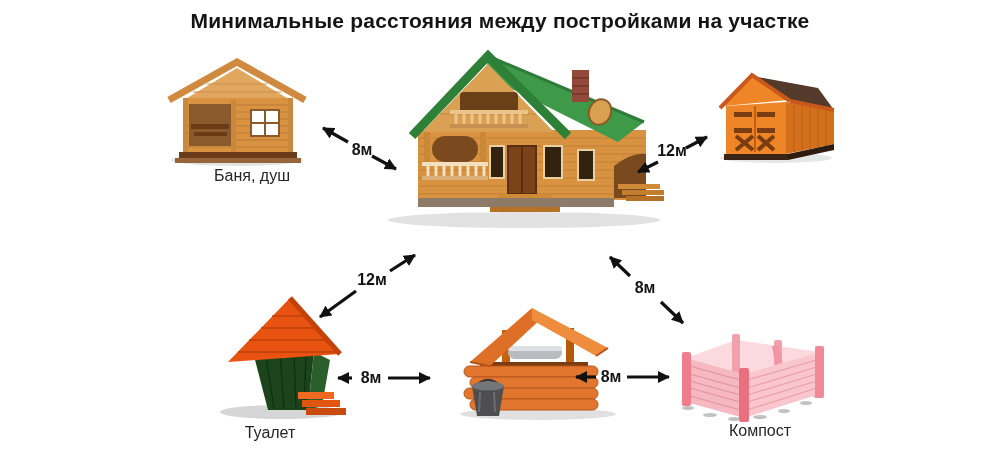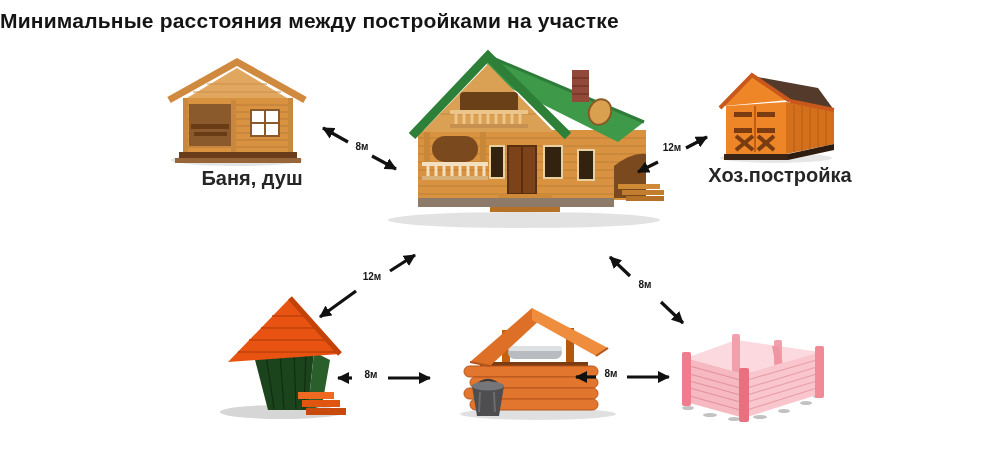--- a/index.html
+++ b/index.html
@@ -1,29 +1,29 @@
 <!DOCTYPE html>
 <html style="--title-text: #141414; --label-text: #262626; --arrow: #111111; --house-roof: #3e9a49; --wood: #d9923f; --shed-orange: #ee8628; --toilet-green: #1c441c; --toilet-roof: #e85312; --well-orange: #e2762e; --compost-pink: #f6b9c1;"><head>
 <meta charset="utf-8">
 <style>
   html,body { margin:0; padding:0; background:#ffffff; }
   .canvas {
     position:relative; width:1000px; height:450px; background:#fff;
     font-family:"Liberation Sans", sans-serif; overflow:hidden;
   }
   .title {
-    position:absolute; left:0; top:9px; width:1000px; text-align:left;
+    position:absolute; left:0; top:9px; width:1000px; text-align:center;
     font-size:21px; font-weight:700; color:var(--title-text,#141414); letter-spacing:.2px;
   }
   .blabel {
-    position:absolute; text-align:center; font-size:20px; font-weight:700;
+    position:absolute; text-align:center; font-size:16px; font-weight:400;
     color:var(--label-text,#262626); white-space:nowrap;
   }
   .dist {
-    position:absolute; width:56px; text-align:center; font-size:10px; font-weight:700;
+    position:absolute; width:56px; text-align:center; font-size:16px; font-weight:700;
     color:var(--title-text,#141414);
   }
   .bsvg { position:absolute; }
   .arrows { position:absolute; left:0; top:0; pointer-events:none; }
   .arrows line { stroke:var(--arrow,#111); stroke-width:3.2px; }
   .roof-green { fill:var(--house-roof,#3e9a49); }
   .wood { fill:var(--wood,#d9923f); }
   .shedface { fill:var(--shed-orange,#ee8628); }
   .toiletbody { fill:var(--toilet-green,#1c441c); }
   .toiletroof { fill:var(--toilet-roof,#e85312); }
@@ -160,21 +160,20 @@
         <line x1="41" y1="64" x2="24" y2="78"></line>
       <line x1="46" y1="64" x2="62" y2="78"></line>
         <line x1="62" y1="64" x2="46" y2="78"></line>
     </g>
     <line x1="43" y1="34" x2="43" y2="80" stroke="#c05e14" stroke-width="2"></line>
     <path d="M8,36 L40,3 L78,29" stroke="#c8581c" stroke-width="4" fill="none"></path>
     <line x1="78" y1="29" x2="122" y2="38" stroke="#c8581c" stroke-width="4"></line>
     <polygon points="12,82 76,82 76,88 12,88" fill="#3a2416"></polygon>
     <polygon points="76,82 122,72 122,78 76,88" fill="#2e1c10"></polygon>
   </svg>
-  <div class="blabel" style="left:690px;top:164px;width:180px">Хоз.постройка</div>
 
   <svg class="bsvg" style="left:212px;top:296px" width="152" height="126" viewBox="0 0 152 126">
     <ellipse cx="70" cy="116" rx="62" ry="7" fill="#d6d6d6"></ellipse>
     <polygon points="42,60 102,56 96,114 56,114" class="toiletbody"></polygon>
     <polygon points="102,56 118,64 110,110 96,114" fill="#2a5e2a"></polygon>
     <g stroke="#0f2e0f" stroke-width="1.2">
       <line x1="54" y1="59" x2="62" y2="113"></line>
         <line x1="68" y1="58" x2="72" y2="113"></line>
       <line x1="82" y1="57" x2="84" y2="113"></line>
         <line x1="94" y1="57" x2="92" y2="113"></line>
@@ -186,20 +185,21 @@
       <line x1="37" y1="44" x2="115" y2="44"></line>
         <line x1="26" y1="56" x2="126" y2="56"></line>
     </g>
     <line x1="78" y1="2" x2="128" y2="58" stroke="#c24208" stroke-width="5"></line>
     <g>
       <rect x="86" y="96" width="36" height="7" fill="#ef6a20"></rect>
       <rect x="90" y="104" width="38" height="7" fill="#e05510"></rect>
       <rect x="94" y="112" width="40" height="7" fill="#c84a0c"></rect>
     </g>
   </svg>
+  <div class="blabel" style="left:180px;top:424px;width:180px">Туалет</div>
 
   <svg class="bsvg" style="left:446px;top:304px" width="184" height="118" viewBox="0 0 184 118">
     <ellipse cx="92" cy="110" rx="78" ry="6" fill="#e0e0e0"></ellipse>
     <rect x="56" y="26" width="8" height="44" fill="#c4620e"></rect>
     <rect x="120" y="24" width="8" height="46" fill="#b5580a"></rect>
     <rect x="62" y="42" width="54" height="13" rx="6.5" fill="#b8bcc0"></rect>
     <rect x="62" y="42" width="54" height="5" rx="2.5" fill="#dde1e4"></rect>
     <rect x="34" y="58" width="108" height="10" fill="#7a3c10"></rect>
     <g stroke="#b5541a" stroke-width="1">
       <rect x="18" y="62" width="134" height="11" rx="5.5" class="welllog"></rect>
@@ -247,20 +247,21 @@
       <line x1="68" y1="65" x2="144" y2="43"></line>
         <line x1="68" y1="73" x2="144" y2="50"></line>
       <line x1="68" y1="80" x2="144" y2="57"></line>
         <line x1="68" y1="87" x2="144" y2="64"></line>
       <line x1="68" y1="95" x2="144" y2="71"></line>
     </g>
     <rect x="6" y="36" width="9" height="54" rx="2" fill="#ee7e8d"></rect>
     <rect x="63" y="52" width="10" height="54" rx="2" fill="#ea707f"></rect>
     <rect x="139" y="30" width="9" height="52" rx="2" fill="#f08a96"></rect>
   </svg>
+  <div class="blabel" style="left:670px;top:422px;width:180px">Компост</div>
 
   <svg class="arrows" width="1000" height="450" viewBox="0 0 1000 450">
     <defs>
       <marker id="ah" markerUnits="userSpaceOnUse" markerWidth="14" markerHeight="12" refX="11" refY="6" orient="auto">
         <path d="M0,0 L12,6 L0,12 Z" fill="#111111"></path>
       </marker>
     </defs>
     <g>
       <line x1="348" y1="142" x2="323" y2="128" marker-end="url(#ah)"></line>
       <line x1="372" y1="156" x2="396" y2="169" marker-end="url(#ah)"></line>

